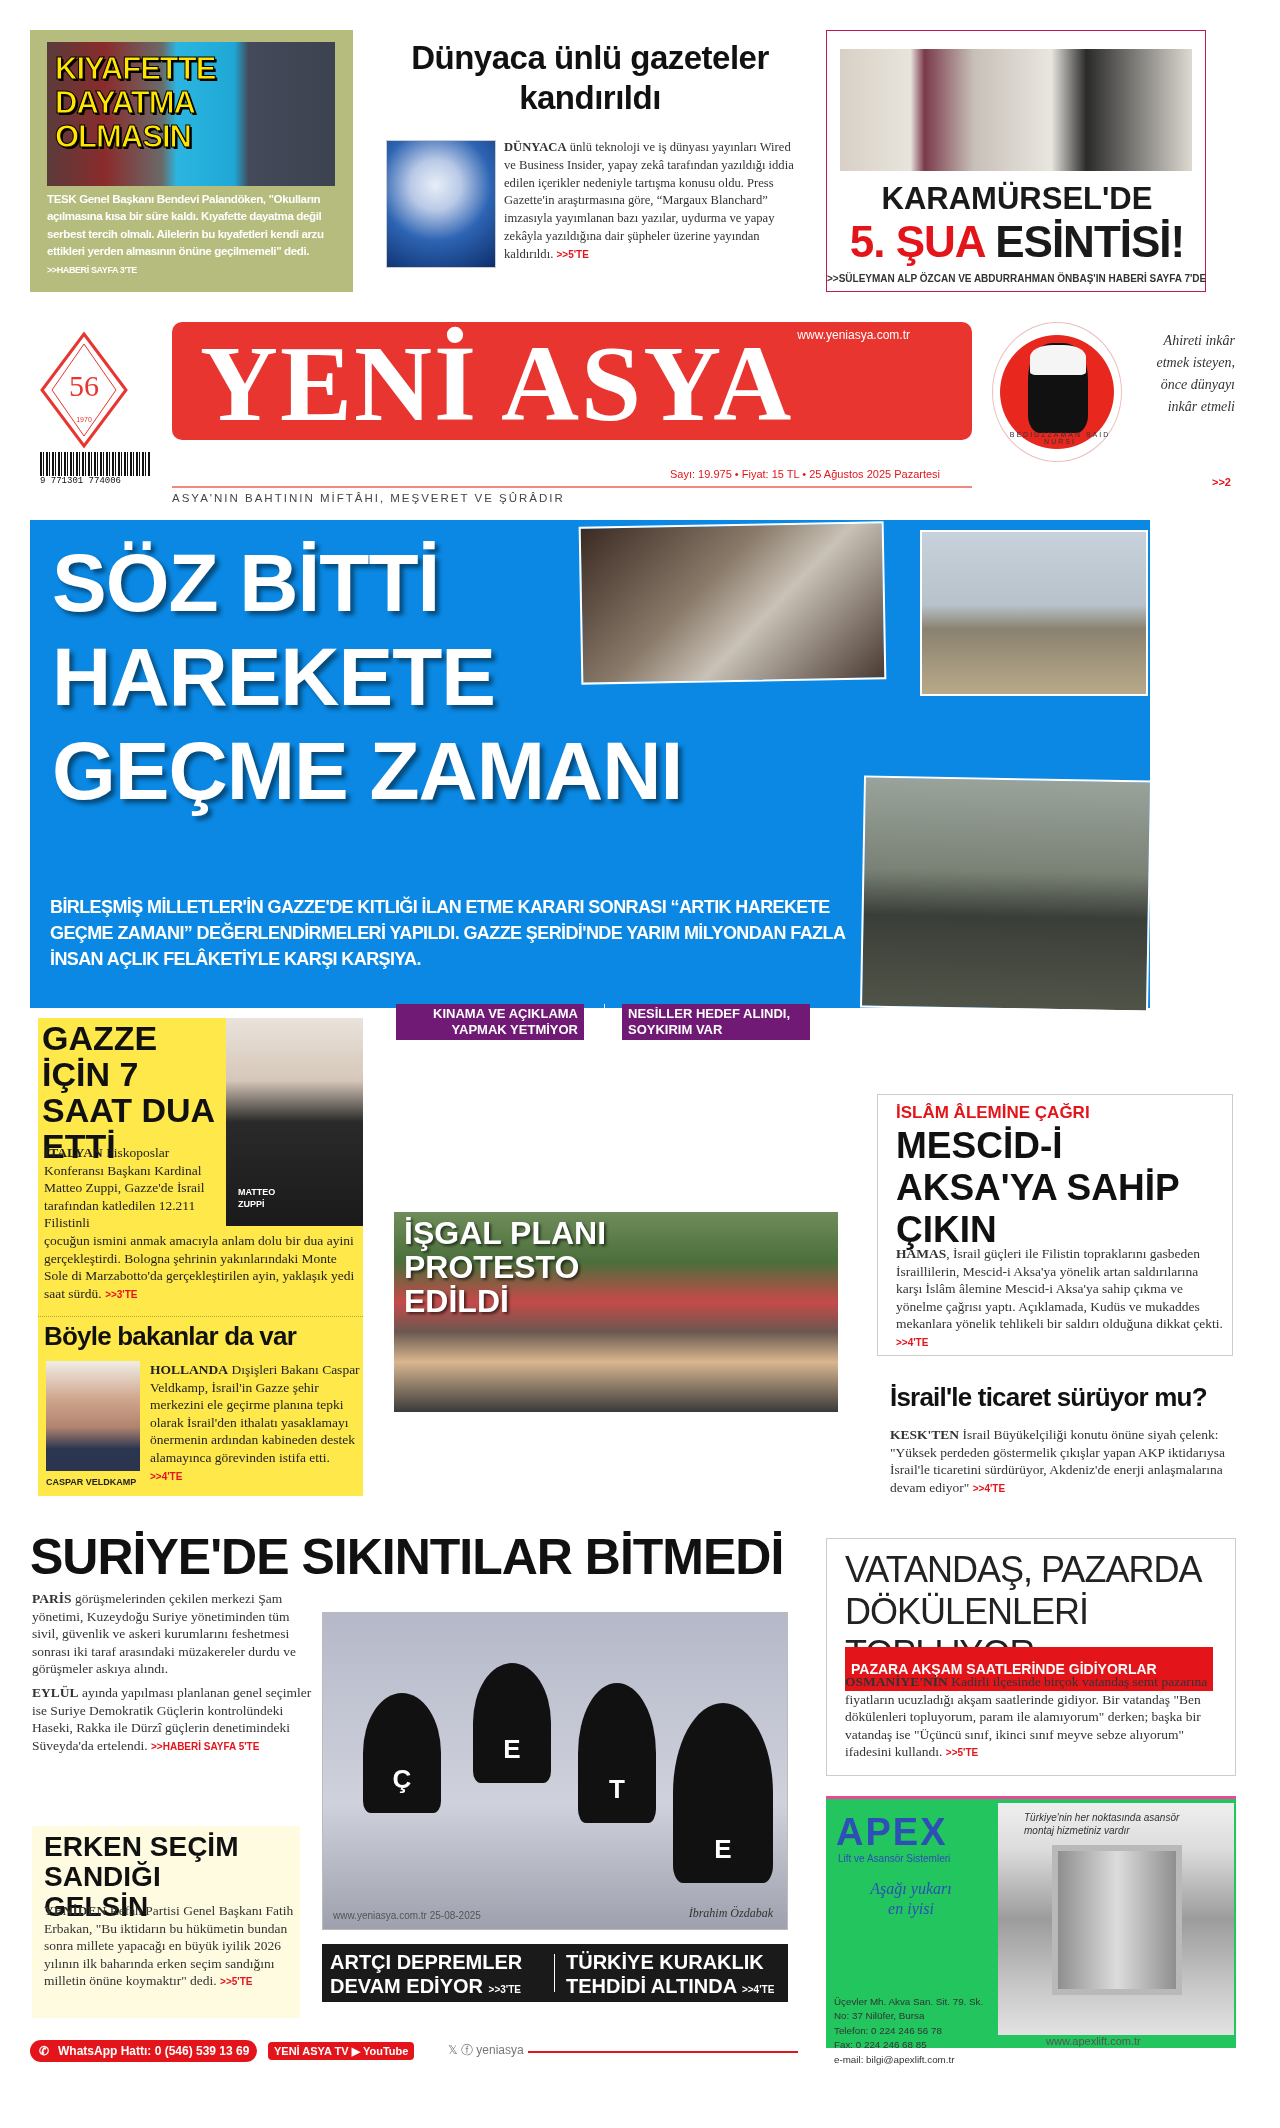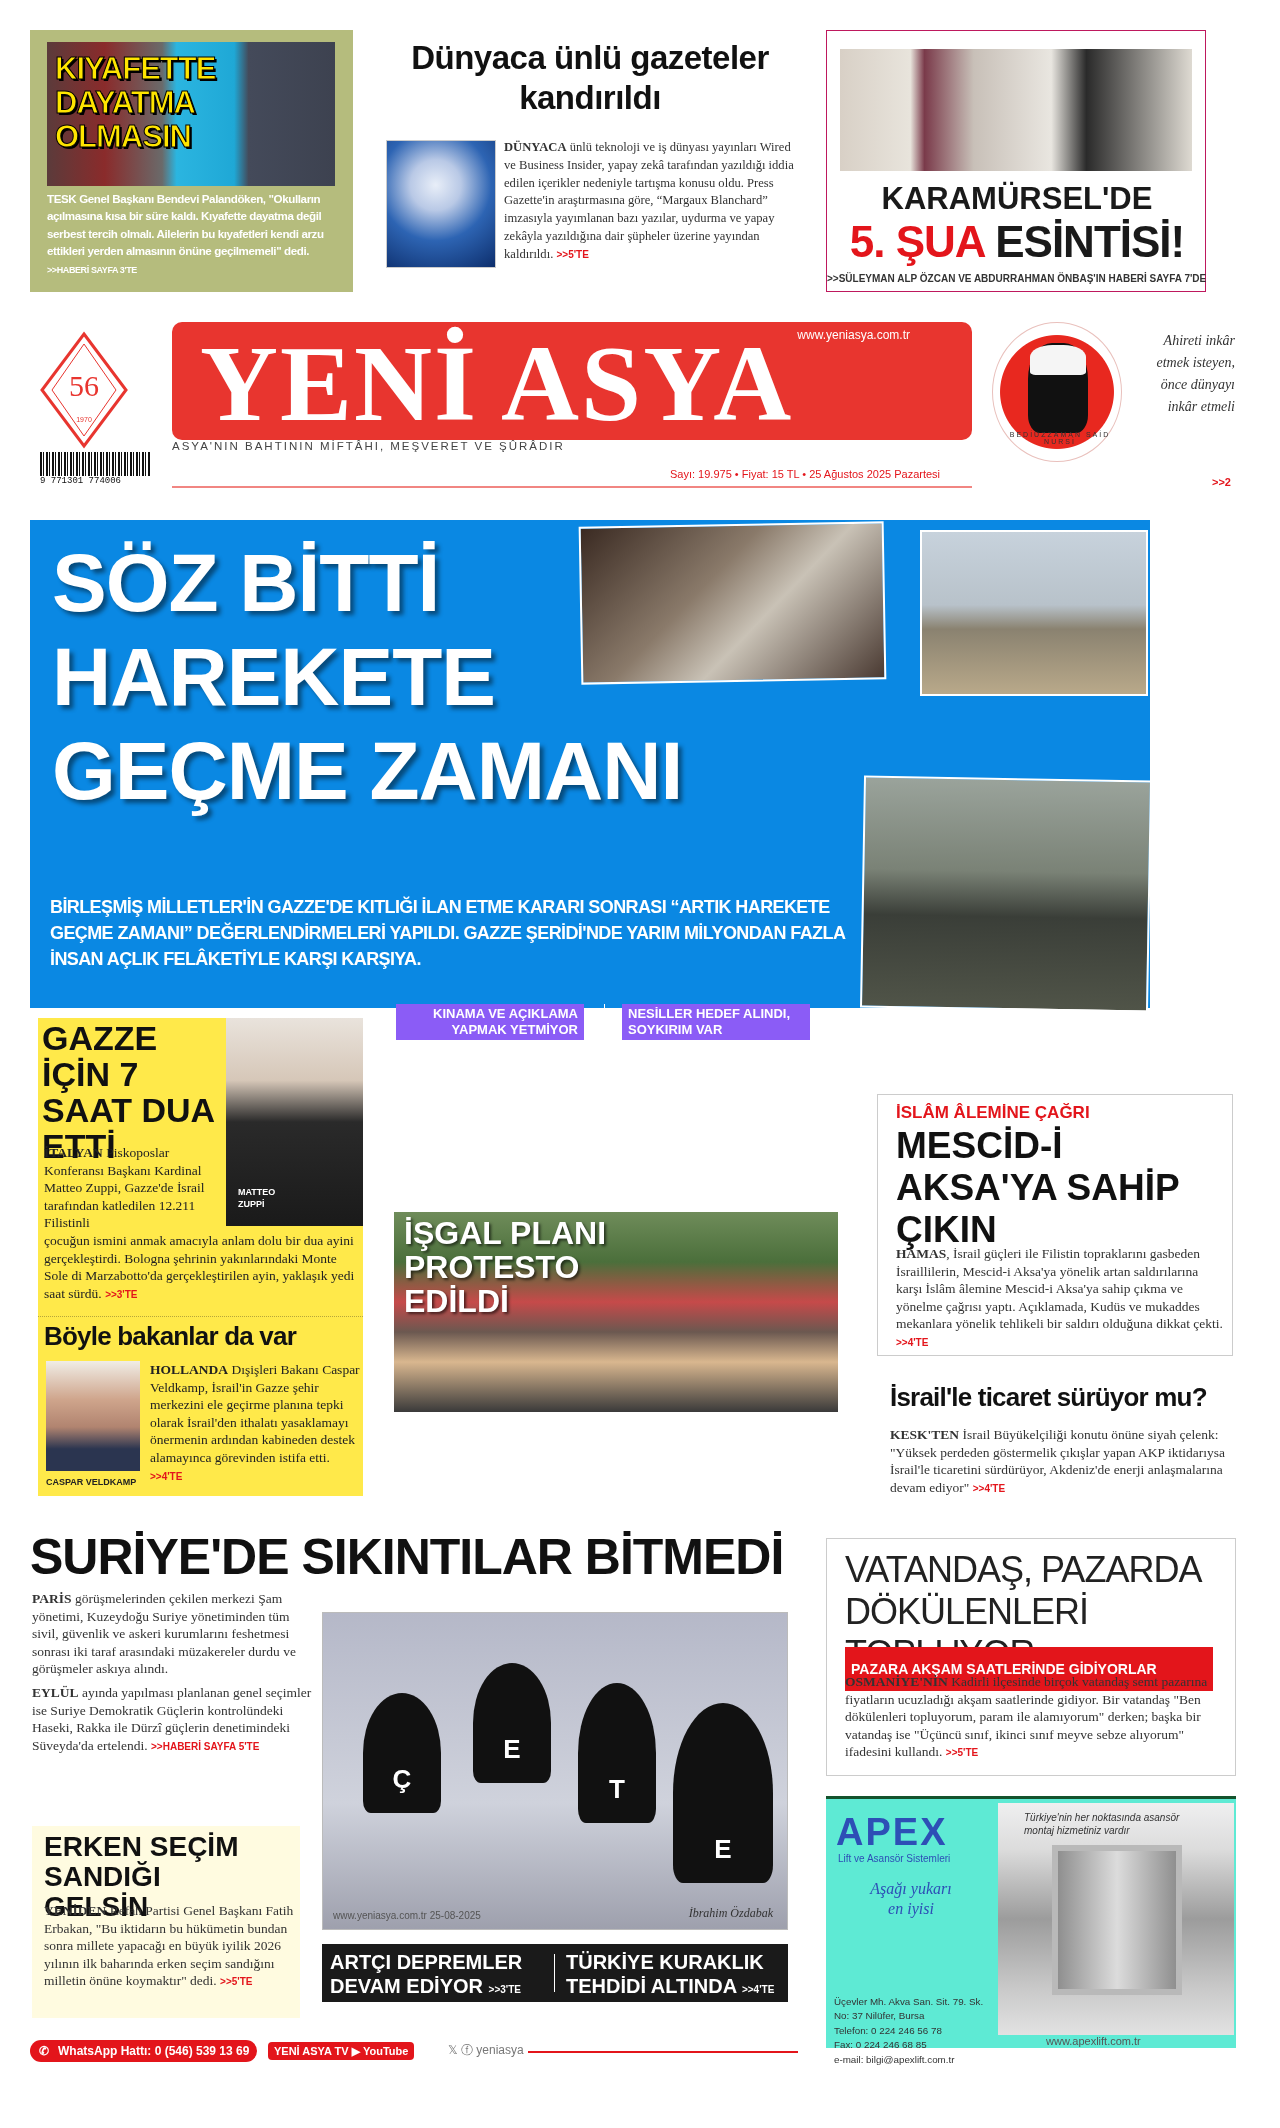--- a/index.html
+++ b/index.html
@@ -21,21 +21,21 @@
 #t3 .h1{position:absolute;left:0;top:150px;width:380px;text-align:center;font-family:"Liberation Sans",sans-serif;font-weight:bold;font-size:31px;color:#1a1a1a}
 #t3 .h2{position:absolute;left:0;top:186px;width:380px;text-align:center;font-family:"Liberation Sans",sans-serif;font-weight:bold;font-size:44px;color:#1a1a1a;letter-spacing:-1px}
 #t3 .by{position:absolute;left:0;top:242px;width:380px;text-align:left;font-family:"Liberation Sans",sans-serif;font-weight:bold;font-size:10px;color:#333}
 
 #badge{left:38px;top:330px;width:92px;height:120px}
 #barcode{left:40px;top:452px;width:110px;height:24px;background:repeating-linear-gradient(90deg,#111 0 2px,#fff 2px 3px,#111 3px 4px,#fff 4px 6px)}
 #barnum{left:40px;top:476px;width:115px;font-family:"Liberation Mono",monospace;font-size:9px;color:#111}
 #logo{left:172px;top:322px;width:800px;height:118px;background:#e8352f;border-radius:10px}
 #logo .word{position:absolute;left:28px;top:8px;font-family:"Liberation Serif",serif;font-weight:bold;font-size:108px;color:#fff;letter-spacing:2px;line-height:108px}
 #logo .url{position:absolute;right:62px;top:6px;color:#fff;font-family:"Liberation Sans",sans-serif;font-size:12px}
-#motto{left:172px;top:440px;font-family:"Liberation Sans",sans-serif;font-size:11.5px;letter-spacing:2px;color:#444}
+#motto{left:172px;top:492px;font-family:"Liberation Sans",sans-serif;font-size:11.5px;letter-spacing:2px;color:#444}
 #issue{left:670px;top:468px;font-family:"Liberation Sans",sans-serif;font-size:11px;color:#e3151b}
 #mastline{left:172px;top:486px;width:800px;height:2px;background:#e8352f;opacity:.6}
 #portrait{left:992px;top:322px;width:130px;height:140px;border-radius:50%;background:radial-gradient(circle at 50% 50%,#e8281f 0,#e8281f 60%,#fff 61%);border:1px solid #e9c0bc}
 #portrait .face{position:absolute;left:35px;top:20px;width:60px;height:90px;background:#111;border-radius:40% 40% 20% 20%}
 #portrait .hat{position:absolute;left:37px;top:22px;width:56px;height:30px;background:#f5f5f5;border-radius:40% 40% 10% 10%}
 #portrait .ring{position:absolute;left:12px;top:108px;width:110px;text-align:center;font-family:"Liberation Sans",sans-serif;font-size:7px;letter-spacing:2px;color:#333}
 #quote{left:1130px;top:330px;width:105px;text-align:right;font-style:italic;font-size:14px;line-height:22px;color:#333}
 #quote2{left:1212px;top:476px;font-family:"Liberation Sans",sans-serif;font-weight:bold;font-size:11px}
 
 #main{left:30px;top:520px;width:1120px;height:488px;background:#0a88e3}
@@ -50,21 +50,21 @@
 #yel1 .ph{position:absolute;left:188px;top:0;width:137px;height:208px;background:linear-gradient(180deg,#e9e3dc 0,#d6c7b8 30%,#2a2a2a 50%,#1a1a1a 100%)}
 #yel1 .cap{position:absolute;left:200px;top:168px;color:#fff;font-family:"Liberation Sans",sans-serif;font-weight:bold;font-size:9px;line-height:12px}
 #yel1 .t1{position:absolute;left:6px;top:126px;width:175px;font-size:13.5px;line-height:17.6px}
 #yel1 .t2{position:absolute;left:6px;top:214px;width:320px;font-size:13.5px;line-height:17.6px}
 #yel2{left:38px;top:1316px;width:325px;height:180px;background:#ffe94a;border-top:1px dotted #b6a63a}
 #yel2 .h{position:absolute;left:6px;top:4px;font-family:"Liberation Sans",sans-serif;font-weight:bold;font-size:26px;color:#111;letter-spacing:-.8px}
 #yel2 .ph{position:absolute;left:8px;top:44px;width:94px;height:110px;background:linear-gradient(180deg,#f0ede6 0,#cfa58c 35%,#b18470 60%,#2b3550 80%)}
 #yel2 .cap{position:absolute;left:8px;top:160px;font-family:"Liberation Sans",sans-serif;font-weight:bold;font-size:9px}
 #yel2 .t{position:absolute;left:112px;top:44px;width:210px;font-size:13.5px;line-height:17.6px}
 
-.tag{background:#8b5cf6;color:#fff;font-family:"Liberation Sans",sans-serif;font-weight:bold;font-size:13px;line-height:16px;padding:2px 6px}
+.tag{background:#701a75;color:#fff;font-family:"Liberation Sans",sans-serif;font-weight:bold;font-size:13px;line-height:16px;padding:2px 6px}
 #tag1{left:396px;top:1004px;width:188px;text-align:right}
 #tag2{left:622px;top:1004px;width:188px}
 #col1{left:390px;top:1040px;width:198px;text-align:right;color:#fff;font-family:"Liberation Sans",sans-serif;font-weight:bold;font-size:11px;line-height:15.6px}
 #col2{left:624px;top:1040px;width:200px;color:#fff;font-family:"Liberation Sans",sans-serif;font-weight:bold;font-size:11px;line-height:15.6px}
 #vsep{left:604px;top:1004px;width:1px;height:180px;background:#fff}
 #protest{left:394px;top:1212px;width:444px;height:200px;background:linear-gradient(180deg,#6f8c5a 0,#4b6f3b 25%,#c64a4a 45%,#6b5850 60%,#d9b78f 75%,#3a3a3a 100%)}
 #protest .h{position:absolute;left:10px;top:4px;color:#fff;font-family:"Liberation Sans",sans-serif;font-weight:bold;font-size:32px;line-height:34px;text-shadow:2px 2px 3px rgba(0,0,0,.6)}
 #protestTxt{left:395px;top:1418px;width:470px;color:#fff;font-family:"Liberation Sans",sans-serif;font-weight:bold;font-size:9.8px;line-height:16.3px}
 
 #mescid{left:877px;top:1094px;width:356px;height:262px;border:1px solid #ccc}
@@ -88,21 +88,21 @@
 #bar{left:322px;top:1944px;width:466px;height:58px;background:#1a1a1a;color:#fff;font-family:"Liberation Sans",sans-serif;font-weight:bold;font-size:20px;line-height:24px}
 #bar .a{position:absolute;left:8px;top:6px}
 #bar .b{position:absolute;left:244px;top:6px}
 #bar .sep{position:absolute;left:232px;top:10px;width:1px;height:38px;background:#fff}
 #bar .m{font-size:10px}
 
 #vatan{left:826px;top:1538px;width:410px;height:238px;border:1px solid #ccc}
 #vatan .h{position:absolute;left:18px;top:10px;font-family:"Liberation Sans",sans-serif;font-size:36px;line-height:42px;color:#222;letter-spacing:-1px}
 #vatan .sub{position:absolute;left:18px;top:108px;width:368px;background:#e3151b;color:#fff;font-family:"Liberation Sans",sans-serif;font-weight:bold;font-size:14px;padding:14px 6px}
 #vatan .t{position:absolute;left:18px;top:134px;width:380px;font-size:13.5px;line-height:17.6px;color:#333}
-#apex{left:826px;top:1796px;width:410px;height:252px;border-top:3px solid #14532d;background:#5eead4}
+#apex{left:826px;top:1796px;width:410px;height:252px;border-top:3px solid #ec4899;background:#22c55e}
 #apex .logo{position:absolute;left:10px;top:12px;font-family:"Liberation Sans",sans-serif;font-weight:bold;font-size:38px;color:#2d4fb6;letter-spacing:2px}
 #apex .ls{position:absolute;left:12px;top:54px;font-family:"Liberation Sans",sans-serif;font-size:10px;color:#2d4fb6}
 #apex .slog{position:absolute;left:40px;top:80px;font-style:italic;color:#2d4fb6;font-size:16px;text-align:center;line-height:20px}
 #apex .addr{position:absolute;left:8px;top:196px;font-family:"Liberation Sans",sans-serif;font-size:9.8px;line-height:14.4px;color:#333}
 #apex .ph{position:absolute;left:172px;top:4px;width:236px;height:232px;background:linear-gradient(180deg,#efeff0 0,#dcdcdc 20%,#9c9c9c 50%,#c9c9c9 80%,#e2e2e2 100%)}
 #apex .ph .door{position:absolute;left:54px;top:42px;width:130px;height:150px;background:linear-gradient(90deg,#8f8f8f,#dcdcdc,#8f8f8f);border:6px solid #b9b9b9}
 #apex .ph .tag{position:absolute;left:20px;top:6px;width:200px;background:none;color:#333;font-style:italic;font-family:"Liberation Sans",sans-serif;font-weight:normal;font-size:10px;line-height:13px;text-align:left}
 #apex .url{position:absolute;left:220px;top:236px;font-family:"Liberation Sans",sans-serif;font-size:11px;color:#555}
 
 #foot{left:30px;top:2040px;width:770px;height:24px}

